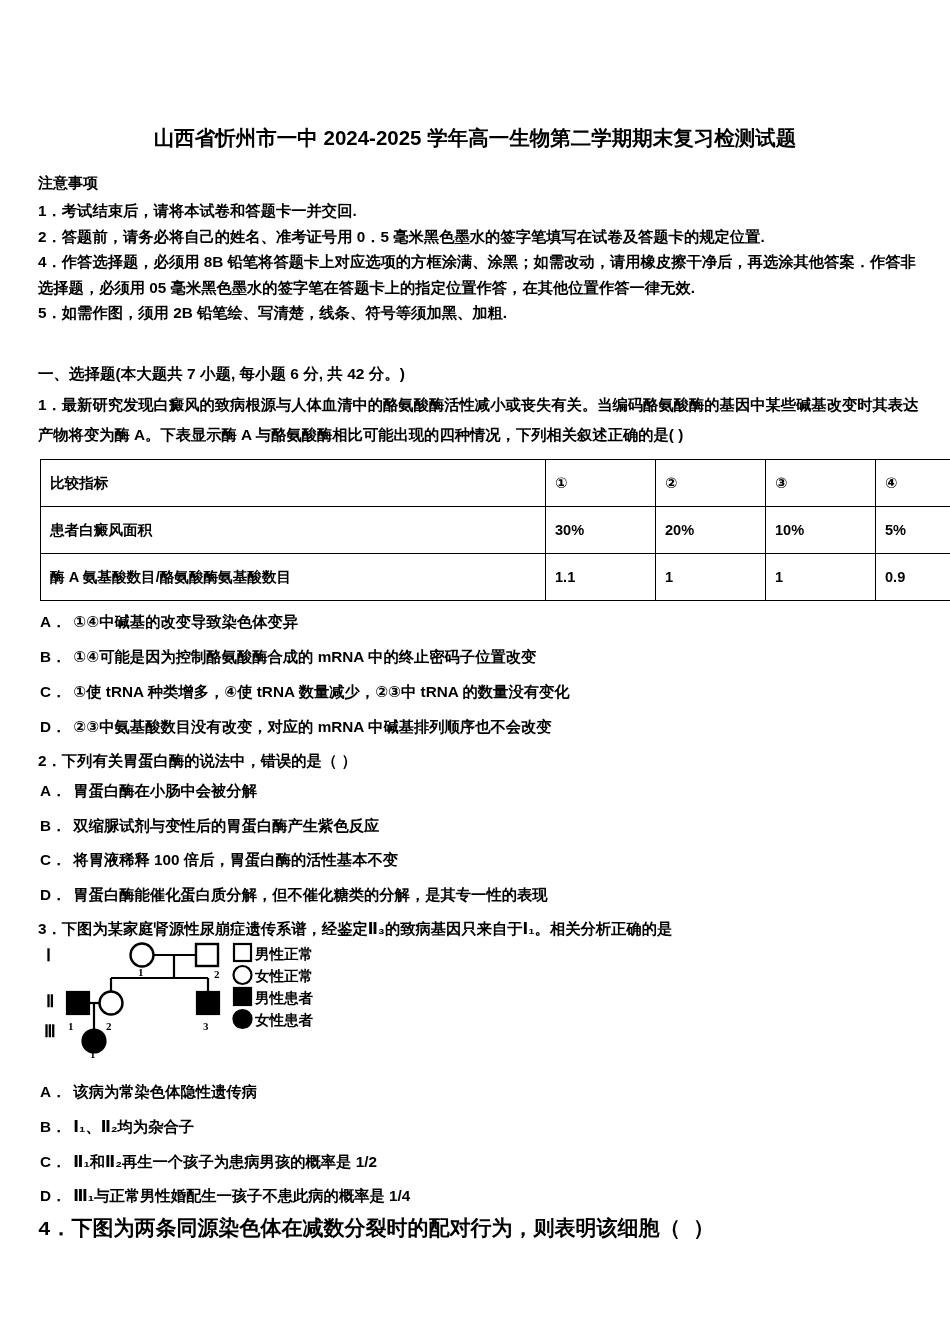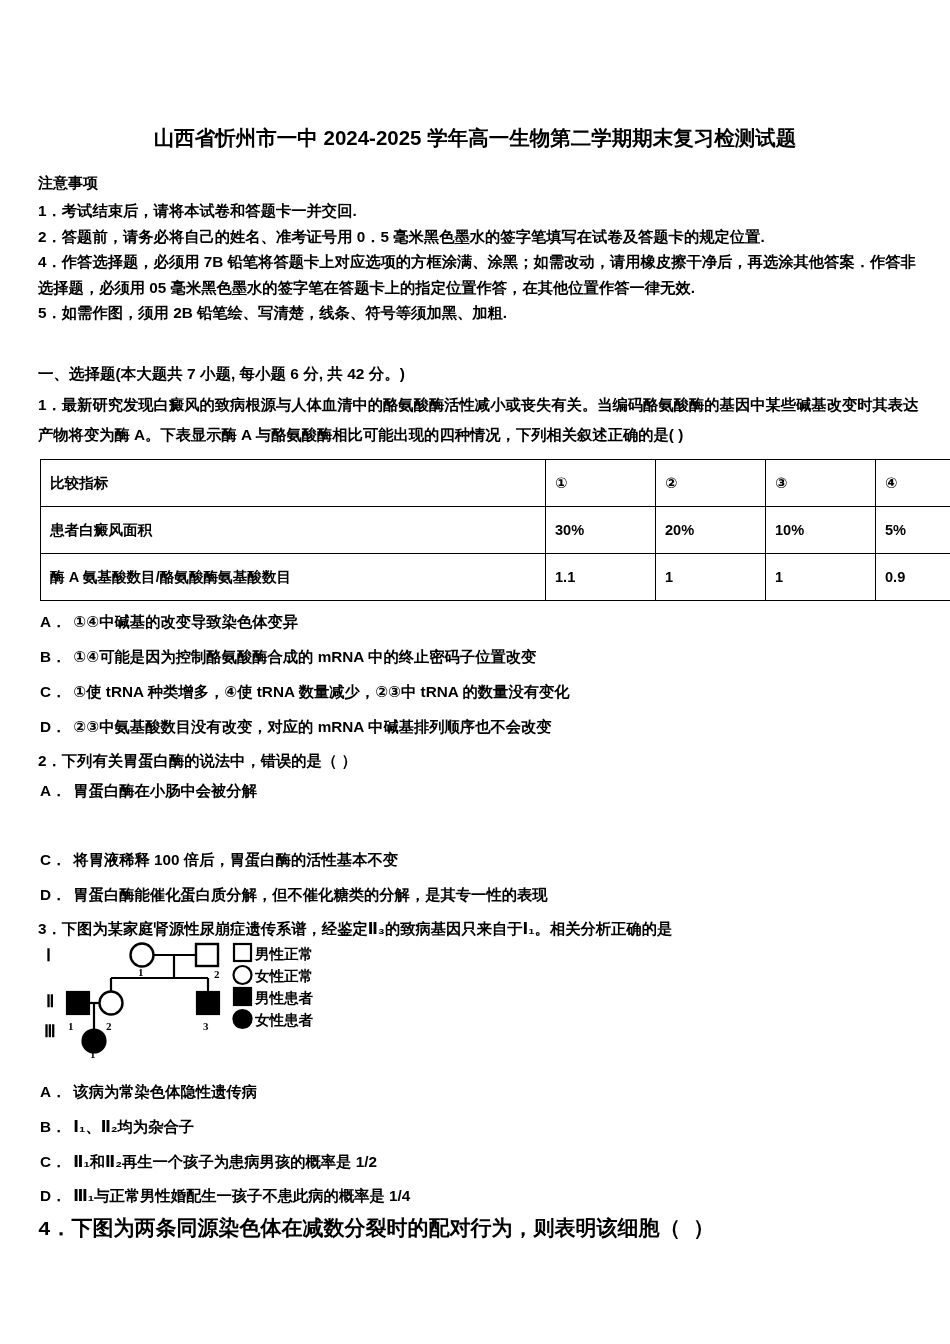--- a/index.html
+++ b/index.html
@@ -127,21 +127,21 @@
 
 <div class="page">
 
   <div class="title">山西省忻州市一中 2024-2025 学年高一生物第二学期期末复习检测试题</div>
 
   <div class="notice-head">注意事项</div>
 
   <div class="notice-list">
     <div class="notice-line">1．考试结束后，请将本试卷和答题卡一并交回.</div>
     <div class="notice-line">2．答题前，请务必将自己的姓名、准考证号用 0．5 毫米黑色墨水的签字笔填写在试卷及答题卡的规定位置.</div>
-    <div class="notice-line wrap">4．作答选择题，必须用 7B 铅笔将答题卡上对应选项的方框涂满、涂黑；如需改动，请用橡皮擦干净后，再选涂其他答案．作答非选择题，必须用 05 毫米黑色墨水的签字笔在答题卡上的指定位置作答，在其他位置作答一律无效.</div>
+    <div class="notice-line wrap">4．作答选择题，必须用 8B 铅笔将答题卡上对应选项的方框涂满、涂黑；如需改动，请用橡皮擦干净后，再选涂其他答案．作答非选择题，必须用 05 毫米黑色墨水的签字笔在答题卡上的指定位置作答，在其他位置作答一律无效.</div>
     <div class="notice-line">5．如需作图，须用 2B 铅笔绘、写清楚，线条、符号等须加黑、加粗.</div>
   </div>
 
   <div class="section-head">一、选择题(本大题共 7 小题, 每小题 6 分, 共 42 分。)</div>
 
   <div class="q-stem q1-stem"><span class="qnum">1．</span><span>最新研究发现白癜风的致病根源与人体血清中的酪氨酸酶活性减小或丧失有关。当编码酪氨酸酶的基因中某些碱基改变时其表达产物将变为酶 A。下表显示酶 A 与酪氨酸酶相比可能出现的四种情况，下列相关叙述正确的是(        )</span></div>
 
   <table class="cmp">
     <tbody>
         <tr>
@@ -168,20 +168,21 @@
   </tbody>
     </table>
 
   <div class="opt" style="top:596px"><span class="lab">A．</span><span>①④中碱基的改变导致染色体变异</span></div>
   <div class="opt" style="top:631px"><span class="lab">B．</span><span>①④可能是因为控制酪氨酸酶合成的 mRNA 中的终止密码子位置改变</span></div>
   <div class="opt" style="top:701px"><span class="lab">D．</span><span>②③中氨基酸数目没有改变，对应的 mRNA 中碱基排列顺序也不会改变</span></div>
   <div class="opt" style="top:666px"><span class="lab">C．</span><span>①使 tRNA 种类增多，④使 tRNA 数量减少，②③中 tRNA 的数量没有变化</span></div>
 
   <div class="q-stem" style="left:38px; top:730px; white-space:nowrap"><span class="qnum">2．</span><span>下列有关胃蛋白酶的说法中，错误的是（        ）</span></div>
   <div class="opt" style="top:765px"><span class="lab">A．</span><span>胃蛋白酶在小肠中会被分解</span></div>
+  <div class="opt" style="top:800px"><span class="lab">B．</span><span>双缩脲试剂与变性后的胃蛋白酶产生紫色反应</span></div>
   <div class="opt" style="top:834px"><span class="lab">C．</span><span>将胃液稀释 100 倍后，胃蛋白酶的活性基本不变</span></div>
   <div class="opt" style="top:869px"><span class="lab">D．</span><span>胃蛋白酶能催化蛋白质分解，但不催化糖类的分解，是其专一性的表现</span></div>
 
   <div class="q-stem" style="left:38px; top:898px; white-space:nowrap"><span class="qnum">3．</span><span>下图为某家庭肾源性尿崩症遗传系谱，经鉴定Ⅱ₃的致病基因只来自于Ⅰ₁。相关分析正确的是</span></div>
 
   <div class="pedigree">
     <svg width="340" height="118" viewBox="0 0 340 118" xmlns="http://www.w3.org/2000/svg">
 
       <text x="8" y="21" font-family="Liberation Serif, serif" font-size="17" font-weight="bold">Ⅰ</text>
       <text x="8" y="67" font-family="Liberation Serif, serif" font-size="17" font-weight="bold">Ⅱ</text>

